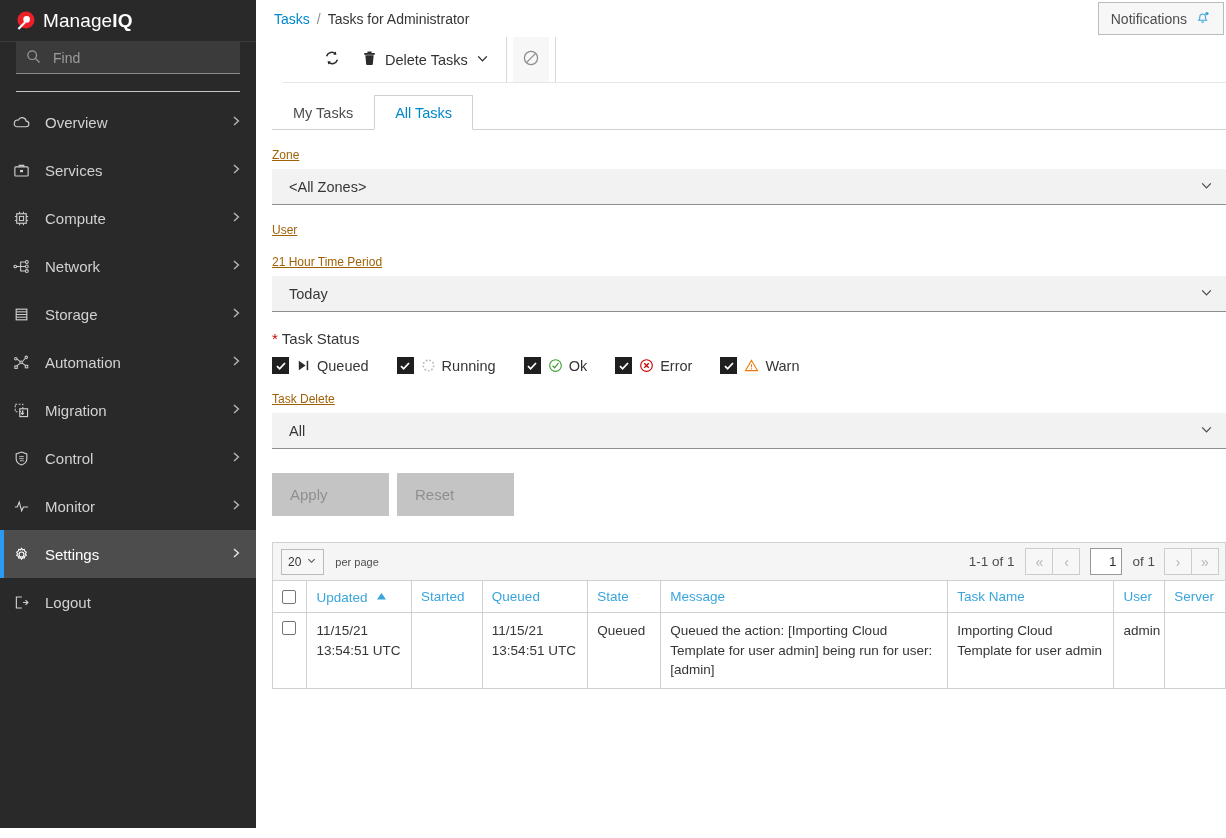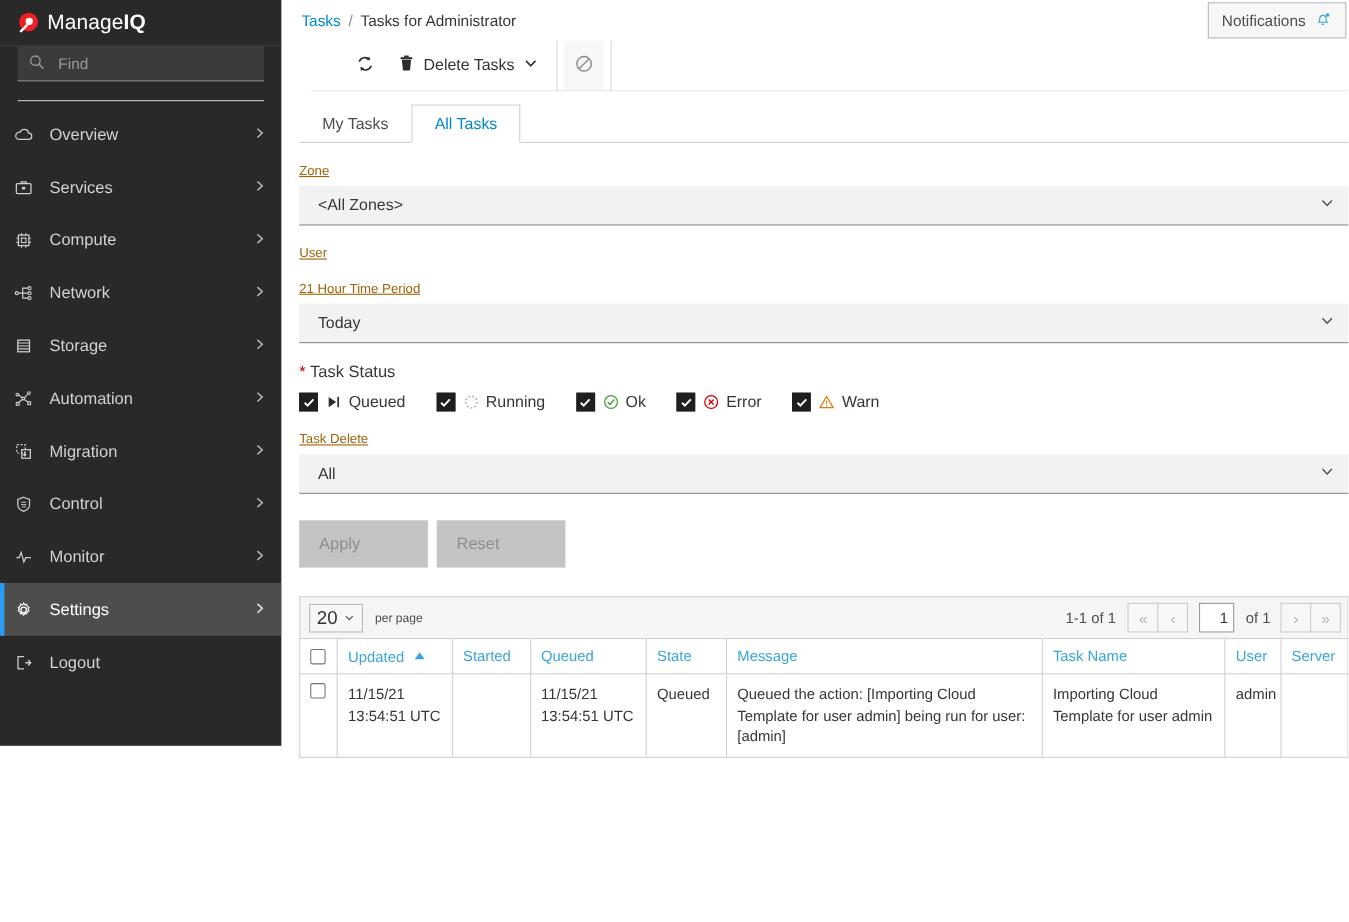--- a/index.html
+++ b/index.html
@@ -9,21 +9,21 @@
     overflow: hidden;
     background: #fff;
     font-family: "Liberation Sans", sans-serif;
     font-size: 14px;
     color: #363636;
   }
   #app { display: flex; width: 1226px; height: 838px; }
 
   
   #sidebar {
-    width: 256px; min-width: 256px; height: 678px;
+    width: 256px; min-width: 256px; height: 828px;
     background: #292929;
     color: #d1d1d1;
     display: flex; flex-direction: column;
     overflow: hidden;
   }
   .brand {
     height: 42px; display: flex; align-items: center;
     padding-left: 14px; border-bottom: 1px solid #3b3b3b;
   }
   .brand-logo { width: 22px; height: 22px; position: relative; margin-right: 7px; flex: 0 0 auto; }
@@ -135,21 +135,21 @@
 
   
   .pager {
     margin: 26px 0 0 16px; height: 38px; background: #f5f5f5;
     border: 1px solid #d1d1d1; border-bottom: 0;
     display: flex; align-items: center; padding: 0 6px 0 8px;
   }
   .pp-select {
     height: 26px; min-width: 38px; background: #f7f7f7; border: 1px solid #bbb;
     display: flex; align-items: center; gap: 5px; padding: 0 6px;
-    font-size: 17px; color: #333; cursor: pointer;
+    font-size: 12px; color: #333; cursor: pointer;
   }
   .pp-label { font-size: 11px; color: #4d4d4d; margin-left: 11px; text-align: right; }
   .pager-right { margin-left: auto; display: flex; align-items: center; gap: 0; }
   .range { font-size: 13.5px; color: #4d4d4d; margin-right: 12px; }
   .pg-btn {
     width: 28px; height: 27px; background: #f7f7f7; border: 1px solid #ccc;
     display: flex; align-items: center; justify-content: center;
     color: #b5b5b5; font-size: 14px; cursor: pointer; margin-left: -1px;
   }
   .pg-input {

